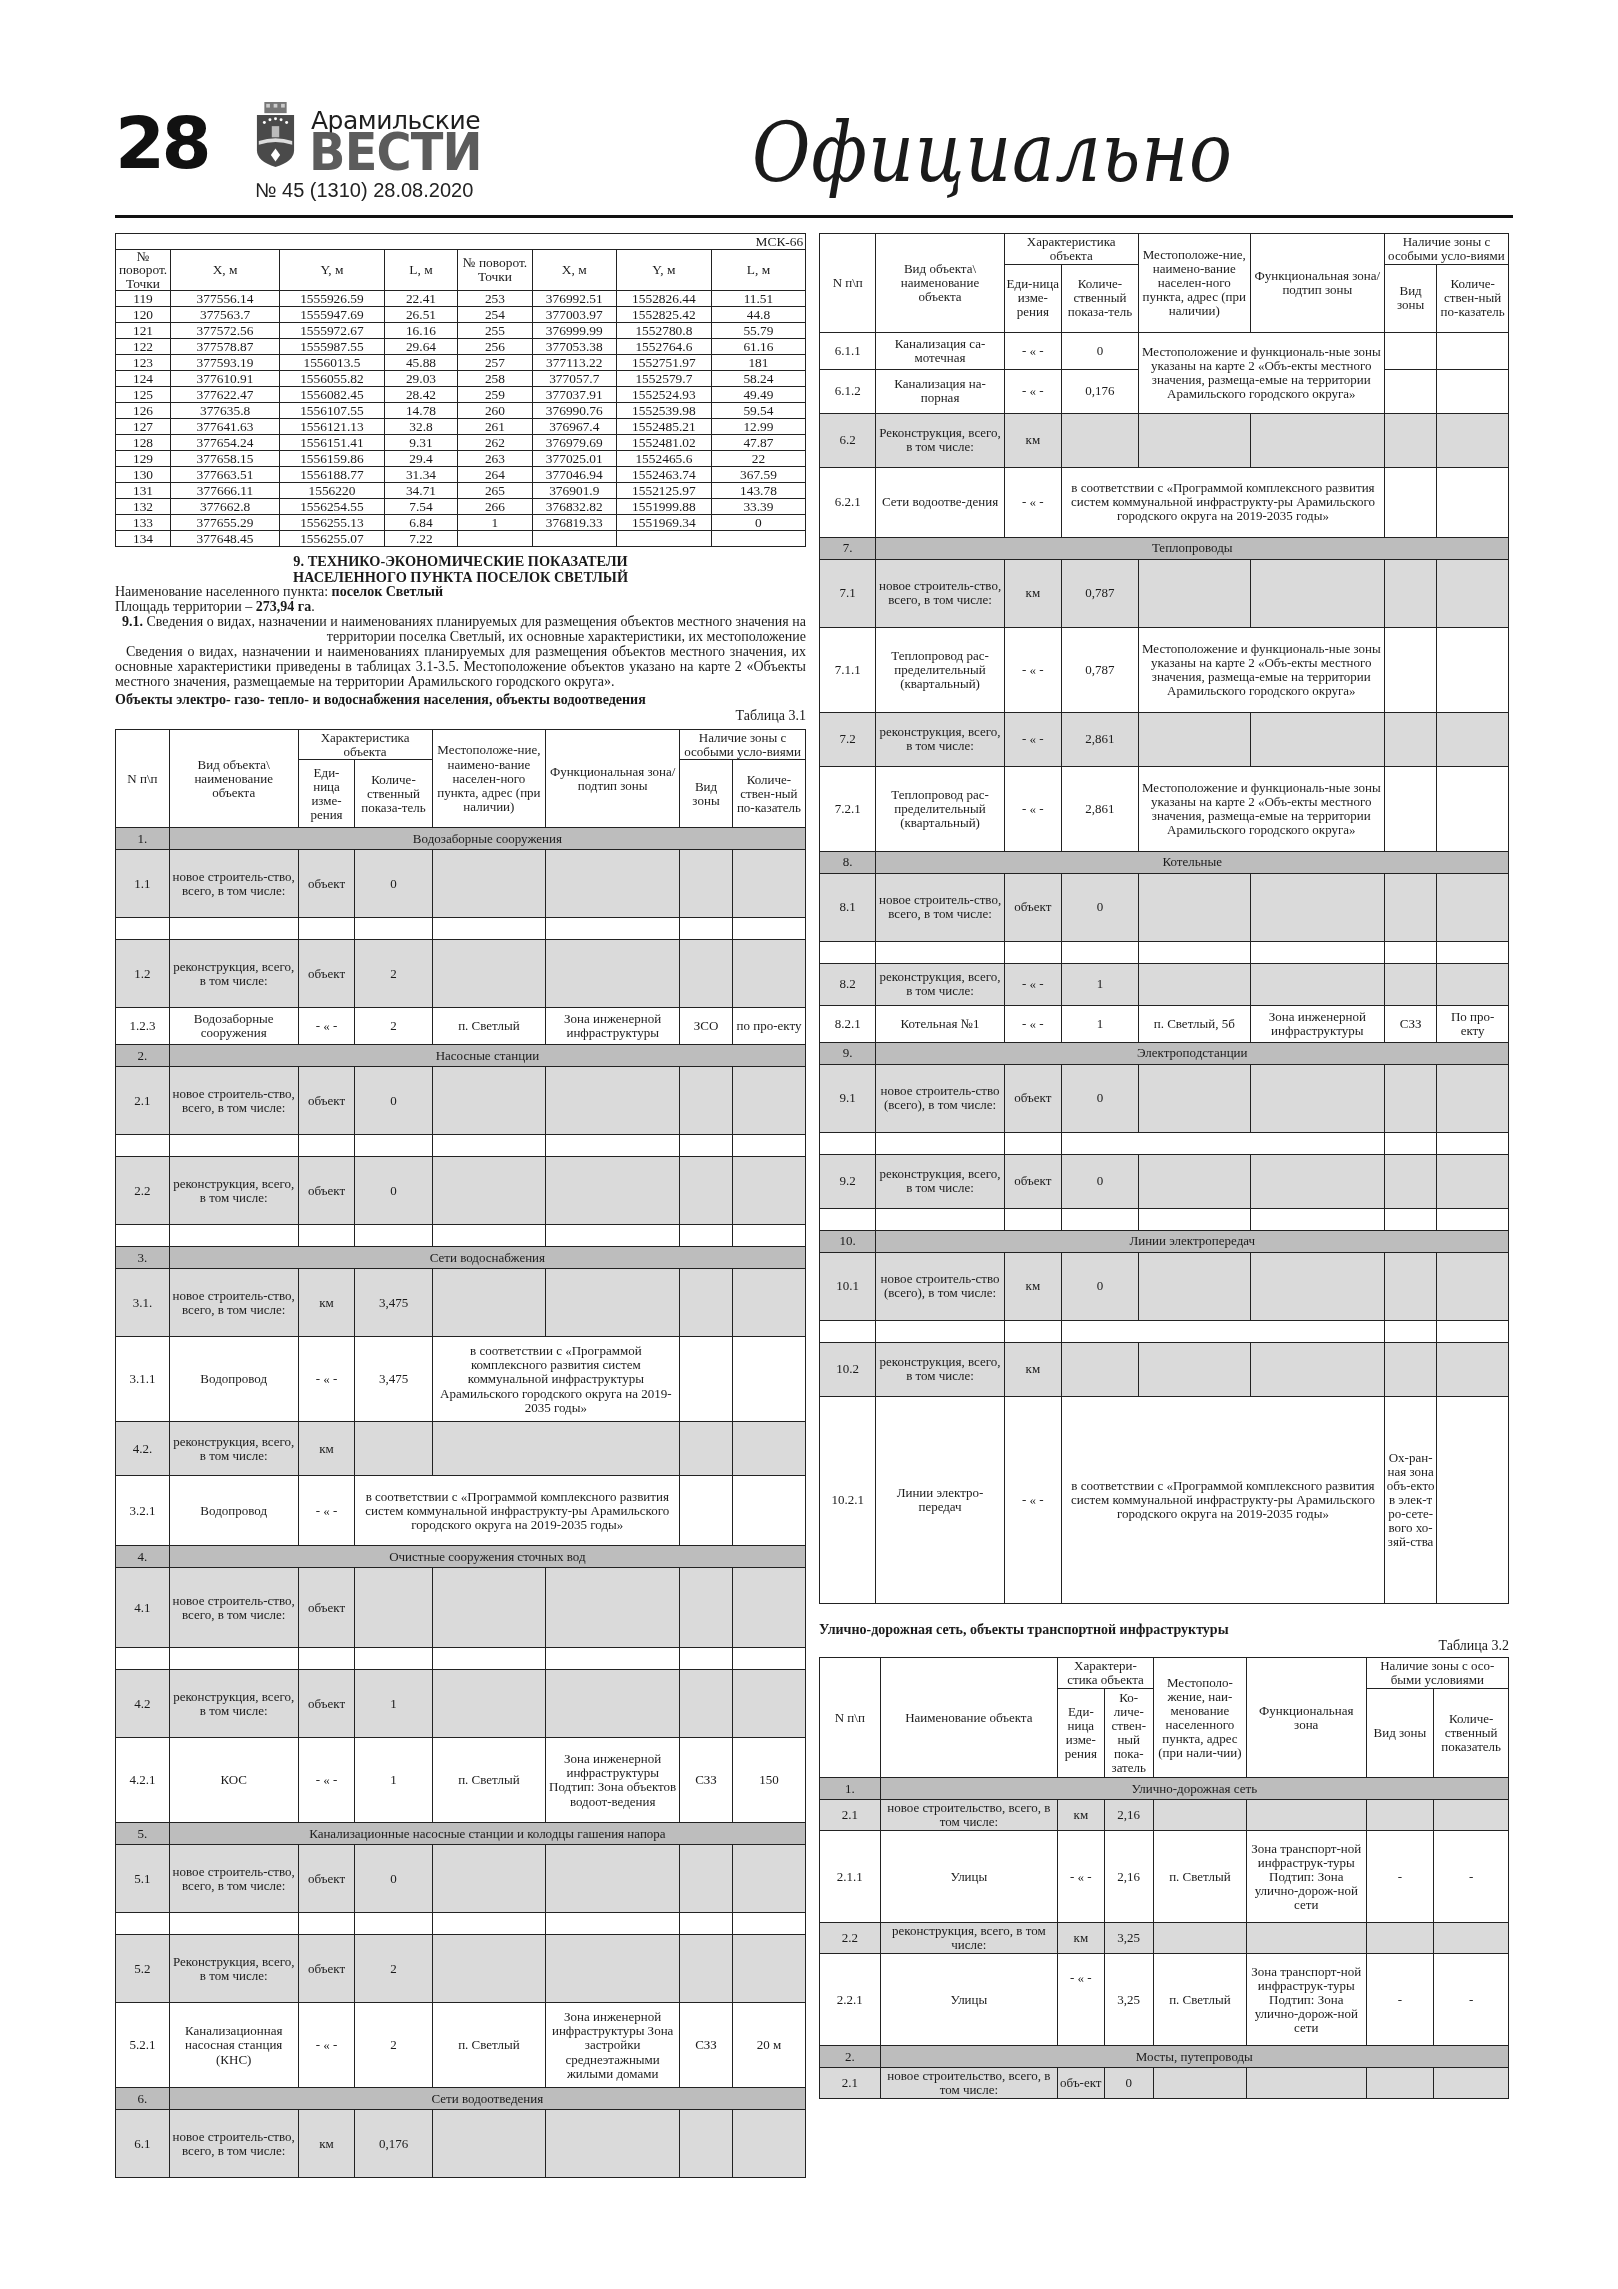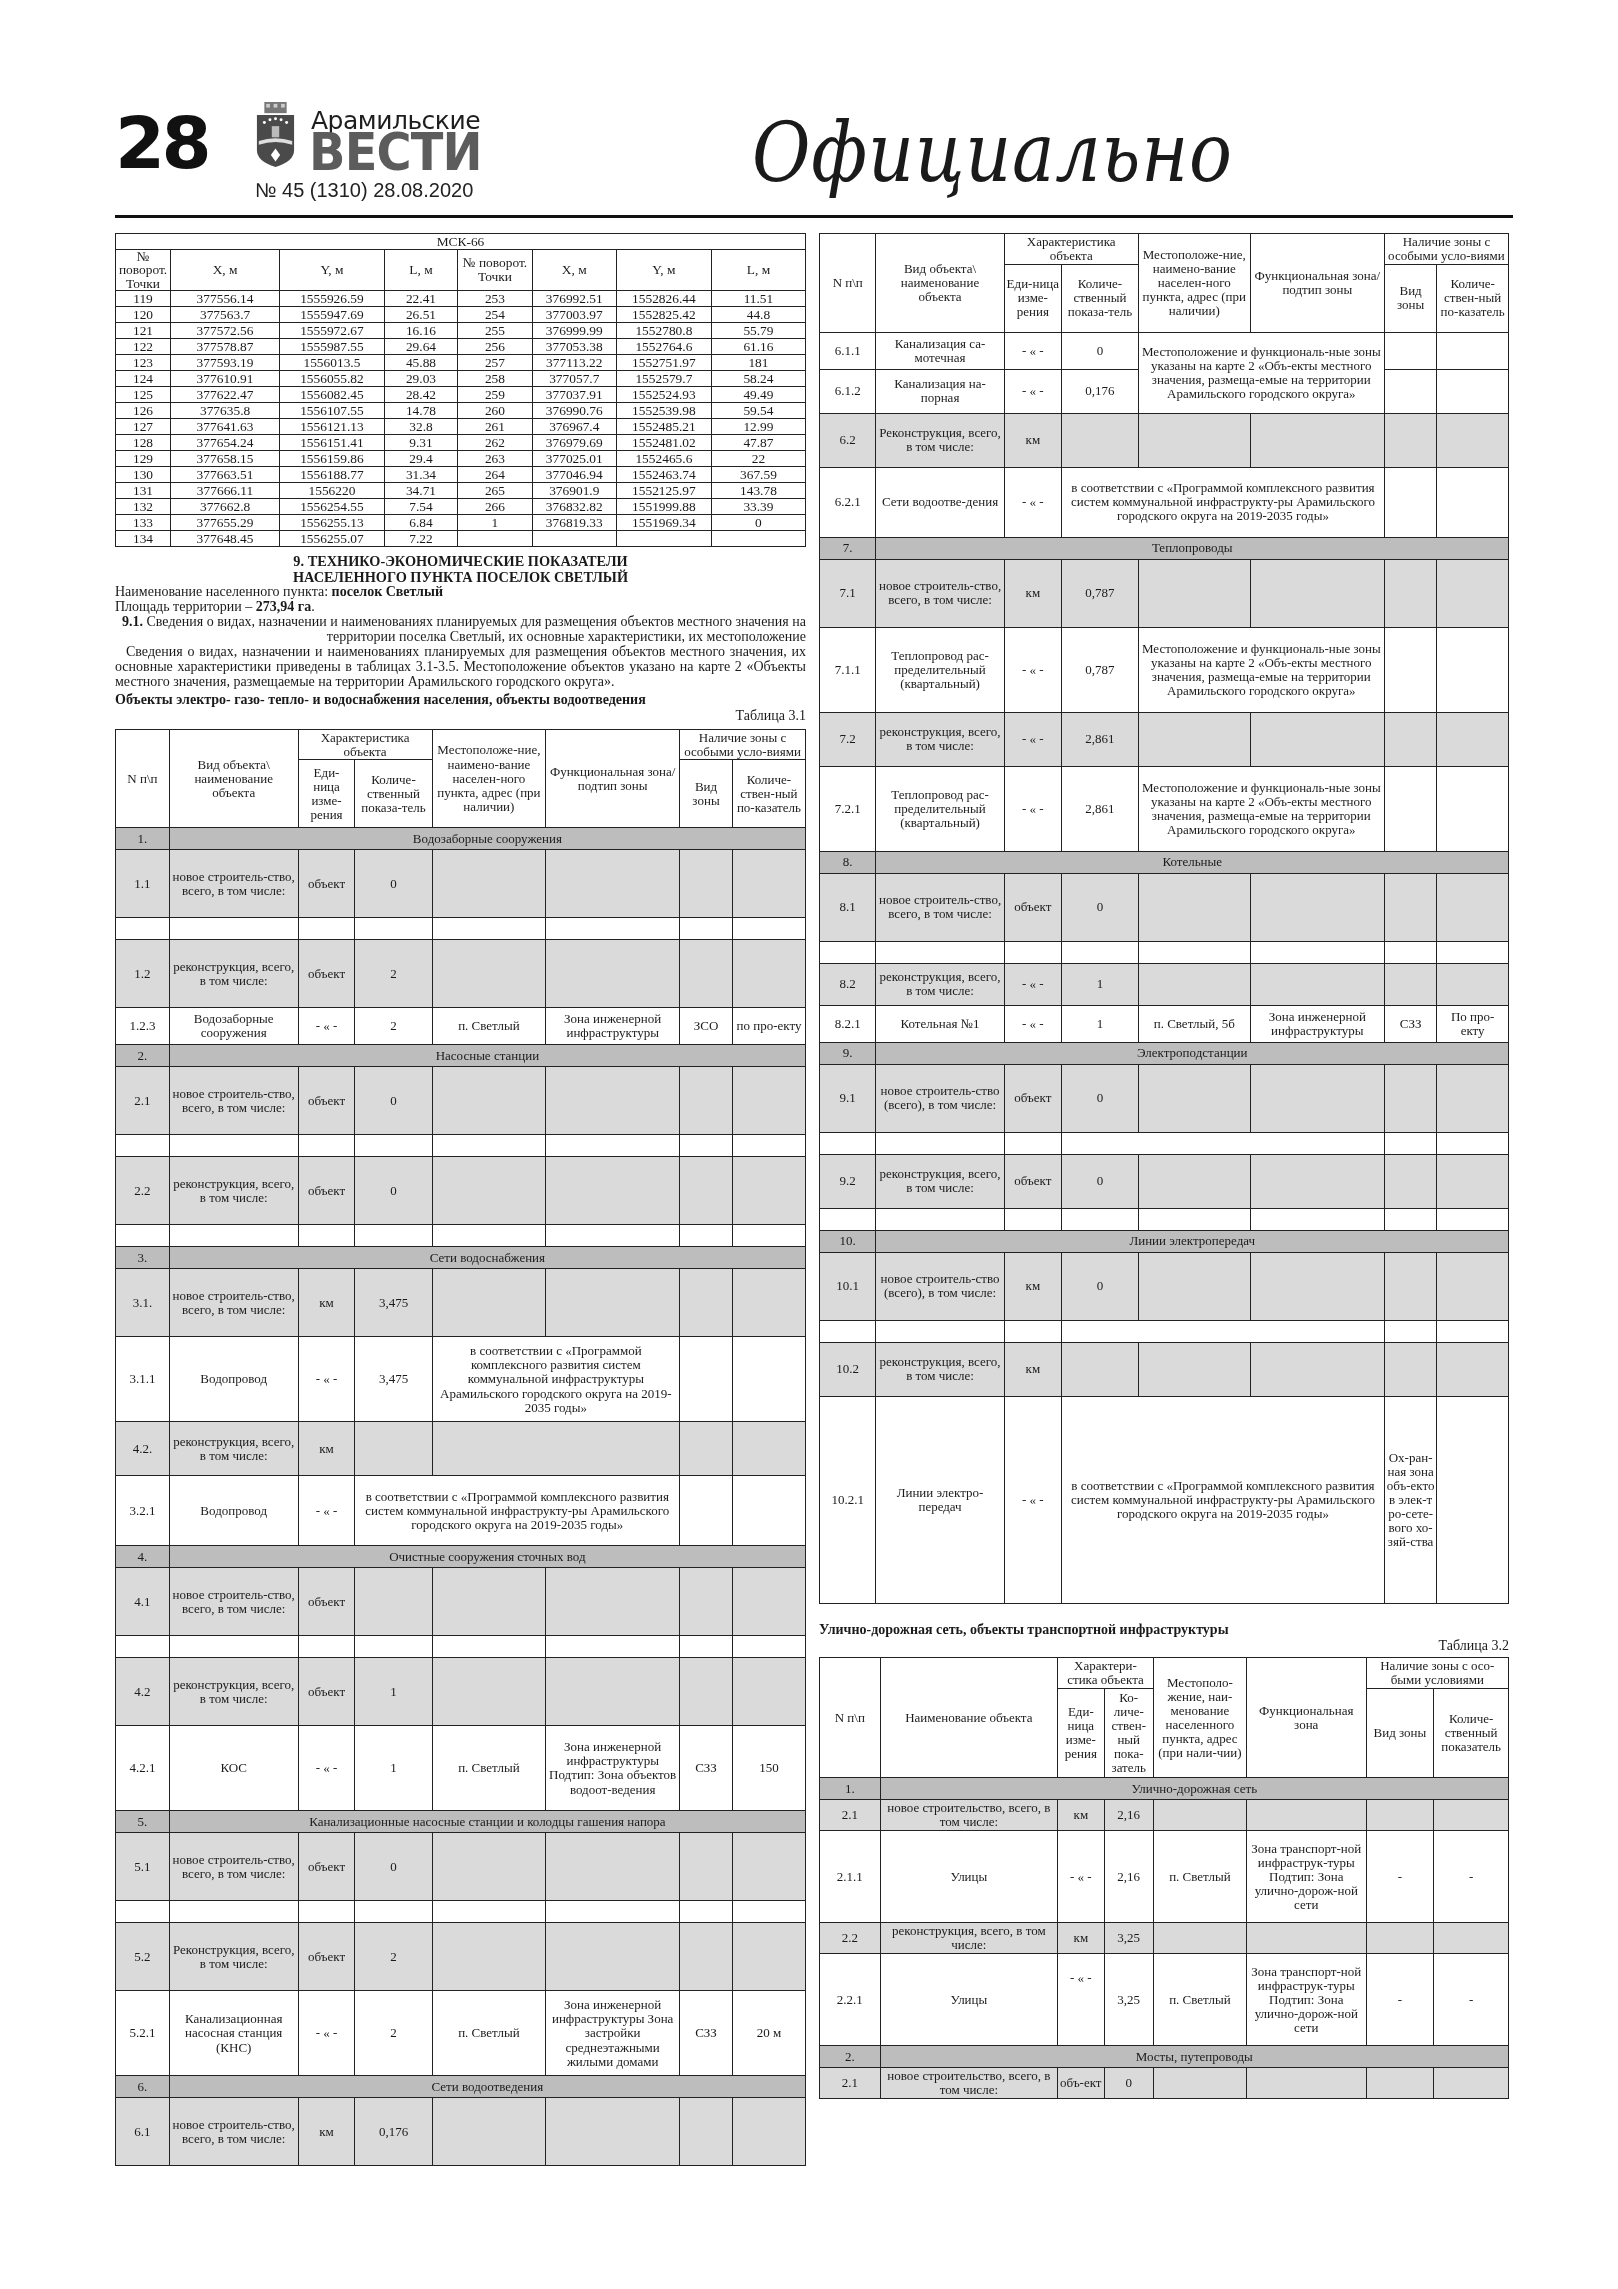--- a/index.html
+++ b/index.html
@@ -38,21 +38,21 @@
   .col-left { position: absolute; left: 115px; top: 233px; width: 691px; }
   .col-right { position: absolute; left: 819px; top: 233px; width: 690px; }
 
   table { border-collapse: collapse; width: 100%; table-layout: fixed; }
   td, th {
     border: 1.4px solid #222; font-weight: normal; text-align: center; vertical-align: middle;
     font-size: 13px; line-height: 1.08; padding: 0.9px 1.8px; color: #1b1b1b;
   }
   .coords td, .coords th { font-size: 13.4px; padding: 0 1.8px; height: 16px; line-height: 1.0; }
   .coords th { height: 31px; }
-  .coords .title-row th { height: 15.7px; }
+  .coords .title-row th { height: 15.7px; text-align: right; }
 
   .shade { background: #dadada; }
   .sec { background: #bdbdbd; }
   .sec td { height: 22px; }
   .empty td { height: 22px; }
 
   .doc-h {
     text-align: center; font-weight: bold; font-size: 14.3px; line-height: 1.08; margin-top: 7.4px;
   }
   .doc-p { font-size: 14px; line-height: 1.07; margin: 0; text-align: justify; }
@@ -451,21 +451,21 @@
           <td>Водопровод</td>
           <td>- « -</td>
           <td colspan="3">в соответствии с «Программой комплексного развития систем коммунальной инфраструкту-ры Арамильского городского округа на 2019-2035 годы»</td>
           <td></td>
           <td></td>
         </tr>
         <tr class="sec">
           <td>4.</td>
           <td colspan="7">Очистные сооружения сточных вод</td>
         </tr>
-        <tr class="shade" style="height: 68px;">
+        <tr class="shade" style="height: 80px;">
           <td>4.1</td>
           <td>новое строитель-ство, всего, в том числе:</td>
           <td>объект</td>
           <td></td>
           <td></td>
           <td></td>
           <td></td>
           <td></td>
         </tr>
         <tr class="empty">

